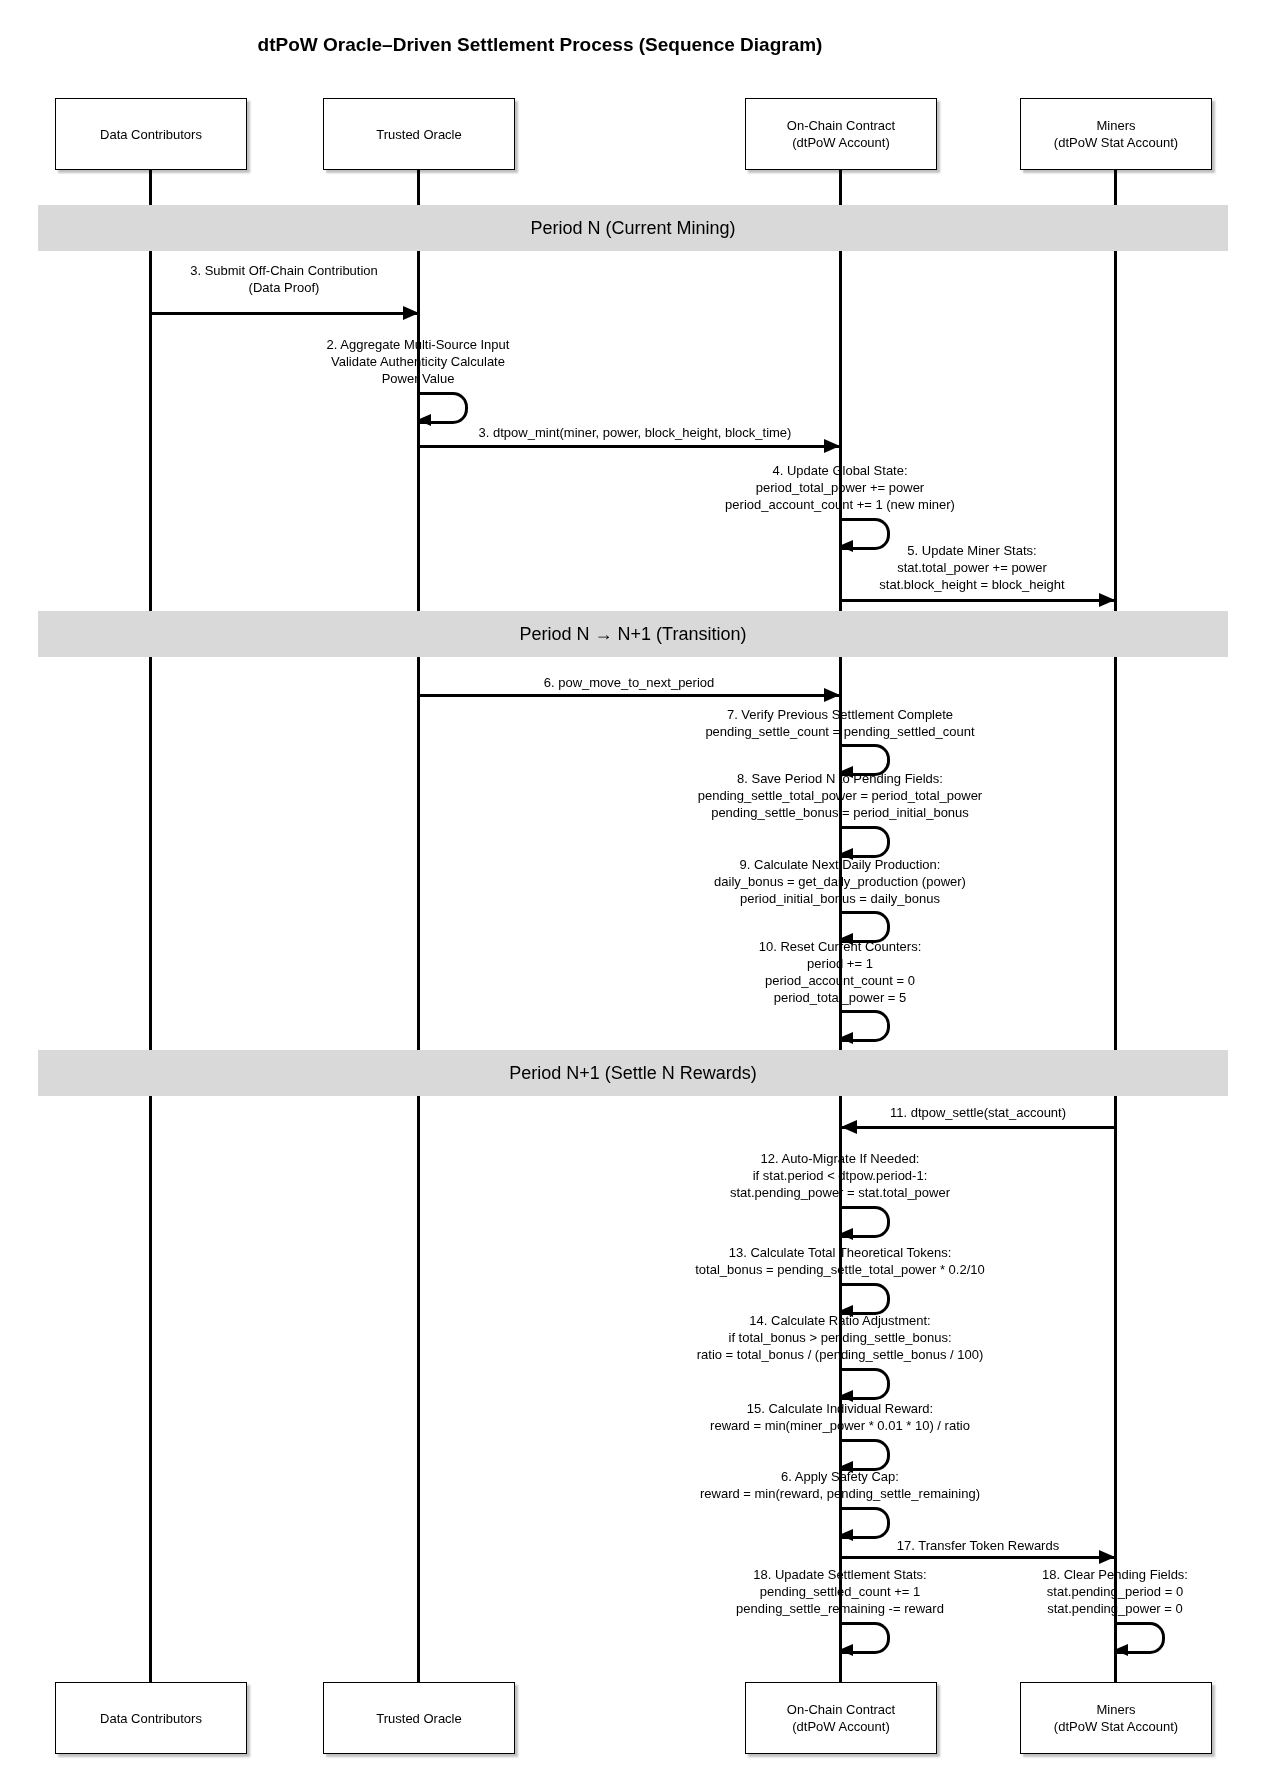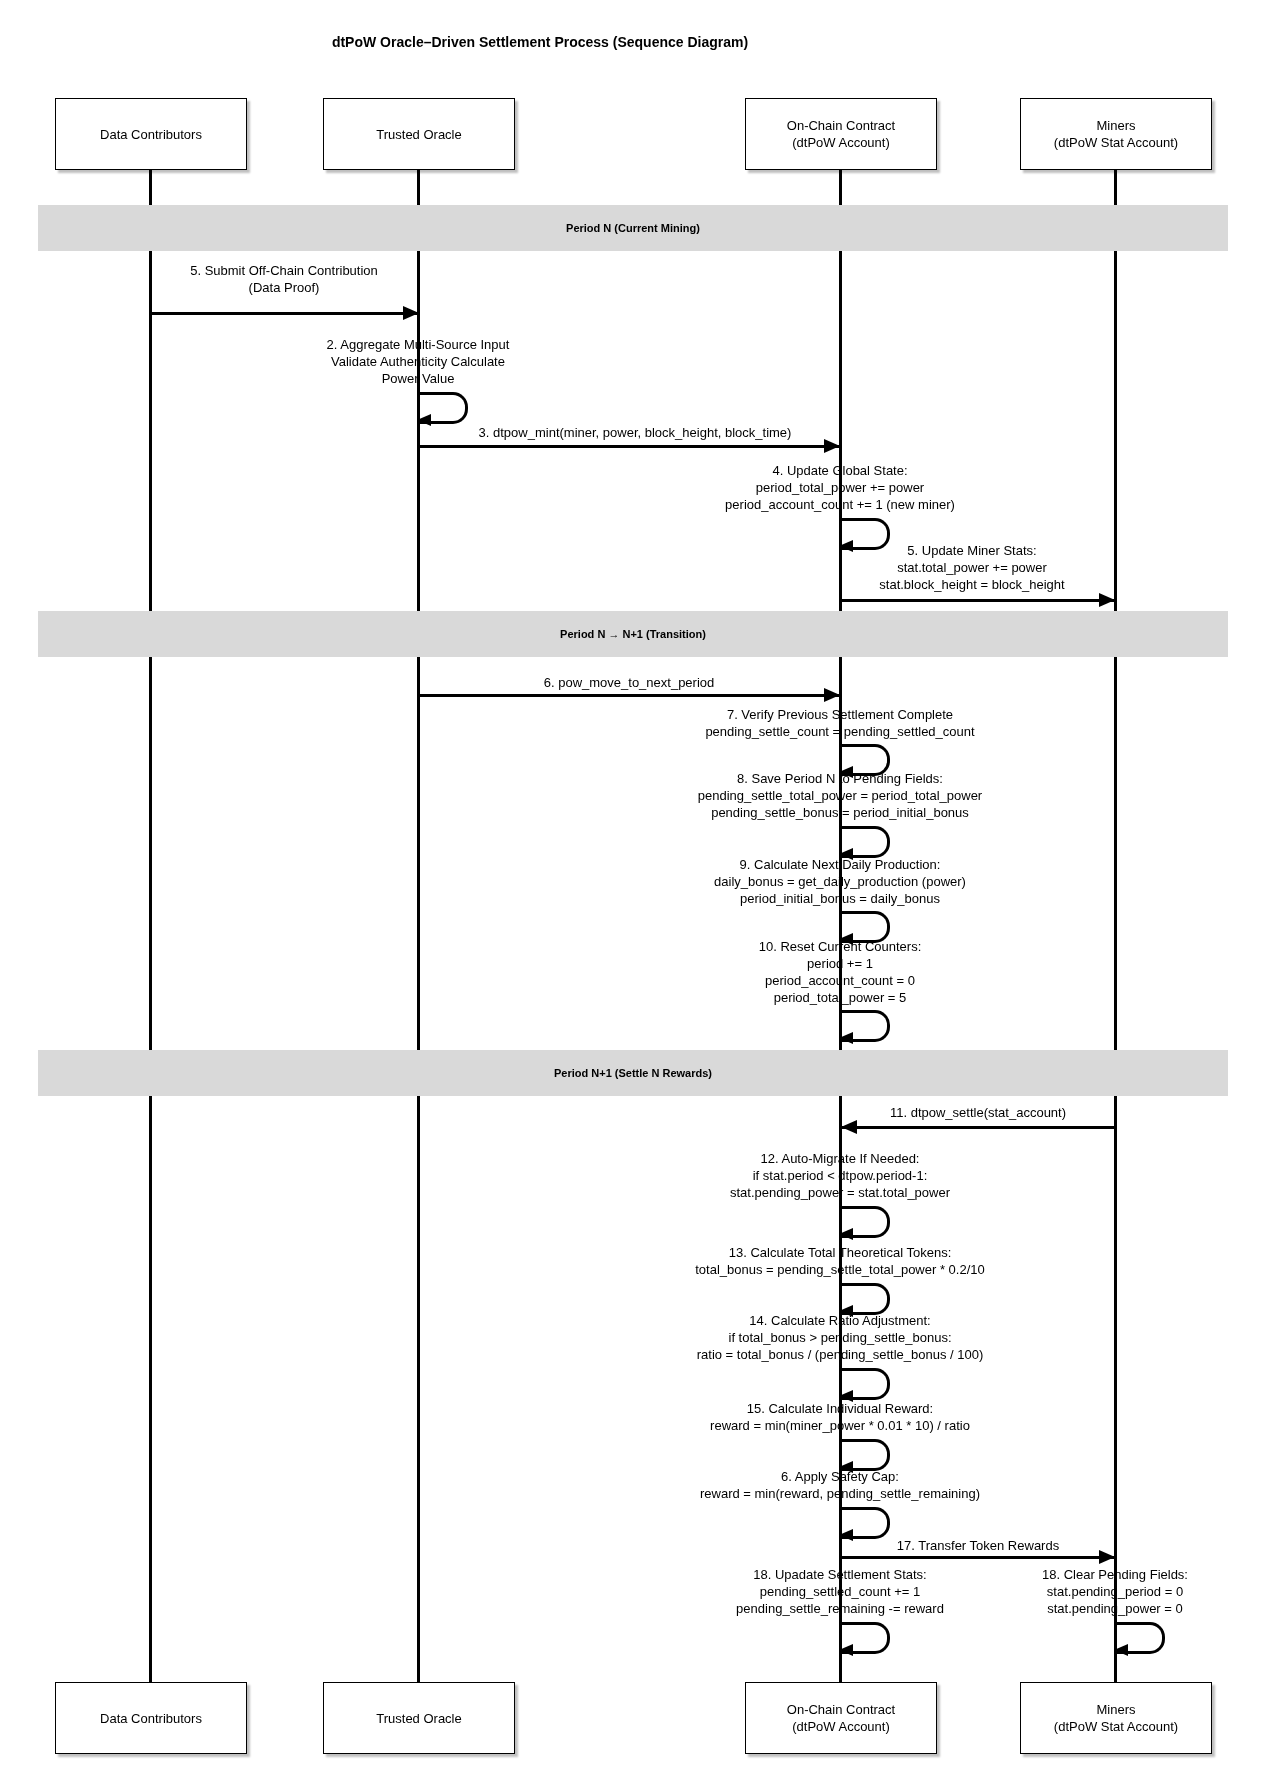--- a/index.html
+++ b/index.html
@@ -2,36 +2,36 @@
 <html><head>
 <meta charset="utf-8">
 <style>
   html,body{margin:0;padding:0;background:#ffffff;}
   .canvas{
     position:relative;width:1266px;height:1778px;background:#ffffff;
     font-family:"Liberation Sans",sans-serif;color:#000;overflow:hidden;
   }
   .title{
     position:absolute;top:34px;left:540px;transform:translateX(-50%);
-    font-size:14px;font-weight:bold;white-space:nowrap;
+    font-size:19px;font-weight:bold;white-space:nowrap;
   }
   .lifeline{
     position:absolute;top:170px;height:1512px;width:3px;background:#000;z-index:1;
   }
   .actor{
     position:absolute;width:190px;height:70px;background:#fff;border:1px solid #000;
     box-shadow:3px 3px 2px rgba(0,0,0,0.25);
     display:flex;flex-direction:column;align-items:center;justify-content:center;
     font-size:13px;line-height:17px;text-align:center;z-index:4;
   }
   .band{
     position:absolute;left:38px;width:1190px;height:46px;background:#d9d9d9;
     display:flex;align-items:center;justify-content:center;z-index:2;
   }
-  .band span{font-size:11px;font-weight:bold;}
+  .band span{font-size:18px;font-weight:normal;}
   .mlabel{
     position:absolute;transform:translateX(-50%);text-align:center;
     font-size:13px;line-height:17px;white-space:nowrap;z-index:3;
   }
   .ln{display:block;}
   .arrow{position:absolute;height:3px;background:#000;z-index:3;}
   .arrow.right::after{
     content:"";position:absolute;right:0;top:-6px;width:0;height:0;
     border-left:16px solid #000;border-top:7px solid transparent;border-bottom:7px solid transparent;
   }
@@ -94,21 +94,21 @@
   <div class="actor" style="left:745px;top:1682px">
     <span class="ln">On-Chain Contract</span>
     <span class="ln">(dtPoW Account)</span>
   </div>
   <div class="actor" style="left:1020px;top:1682px">
     <span class="ln">Miners</span>
     <span class="ln">(dtPoW Stat Account)</span>
   </div>
 
   <div class="mlabel" style="left:284px;top:262px">
-    <span class="ln">5. Submit Off-Chain Contribution</span>
+    <span class="ln">3. Submit Off-Chain Contribution</span>
     <span class="ln">(Data Proof)</span>
   </div>
   <div class="arrow right" style="left:151px;top:312px;width:268px"></div>
 
   <div class="mlabel" style="left:418px;top:336px">
     <span class="ln">2. Aggregate Multi-Source Input</span>
     <span class="ln">Validate Authenticity Calculate</span>
     <span class="ln">Power Value</span>
   </div>
   <div class="self-loop" style="left:419px;top:392px"></div>

